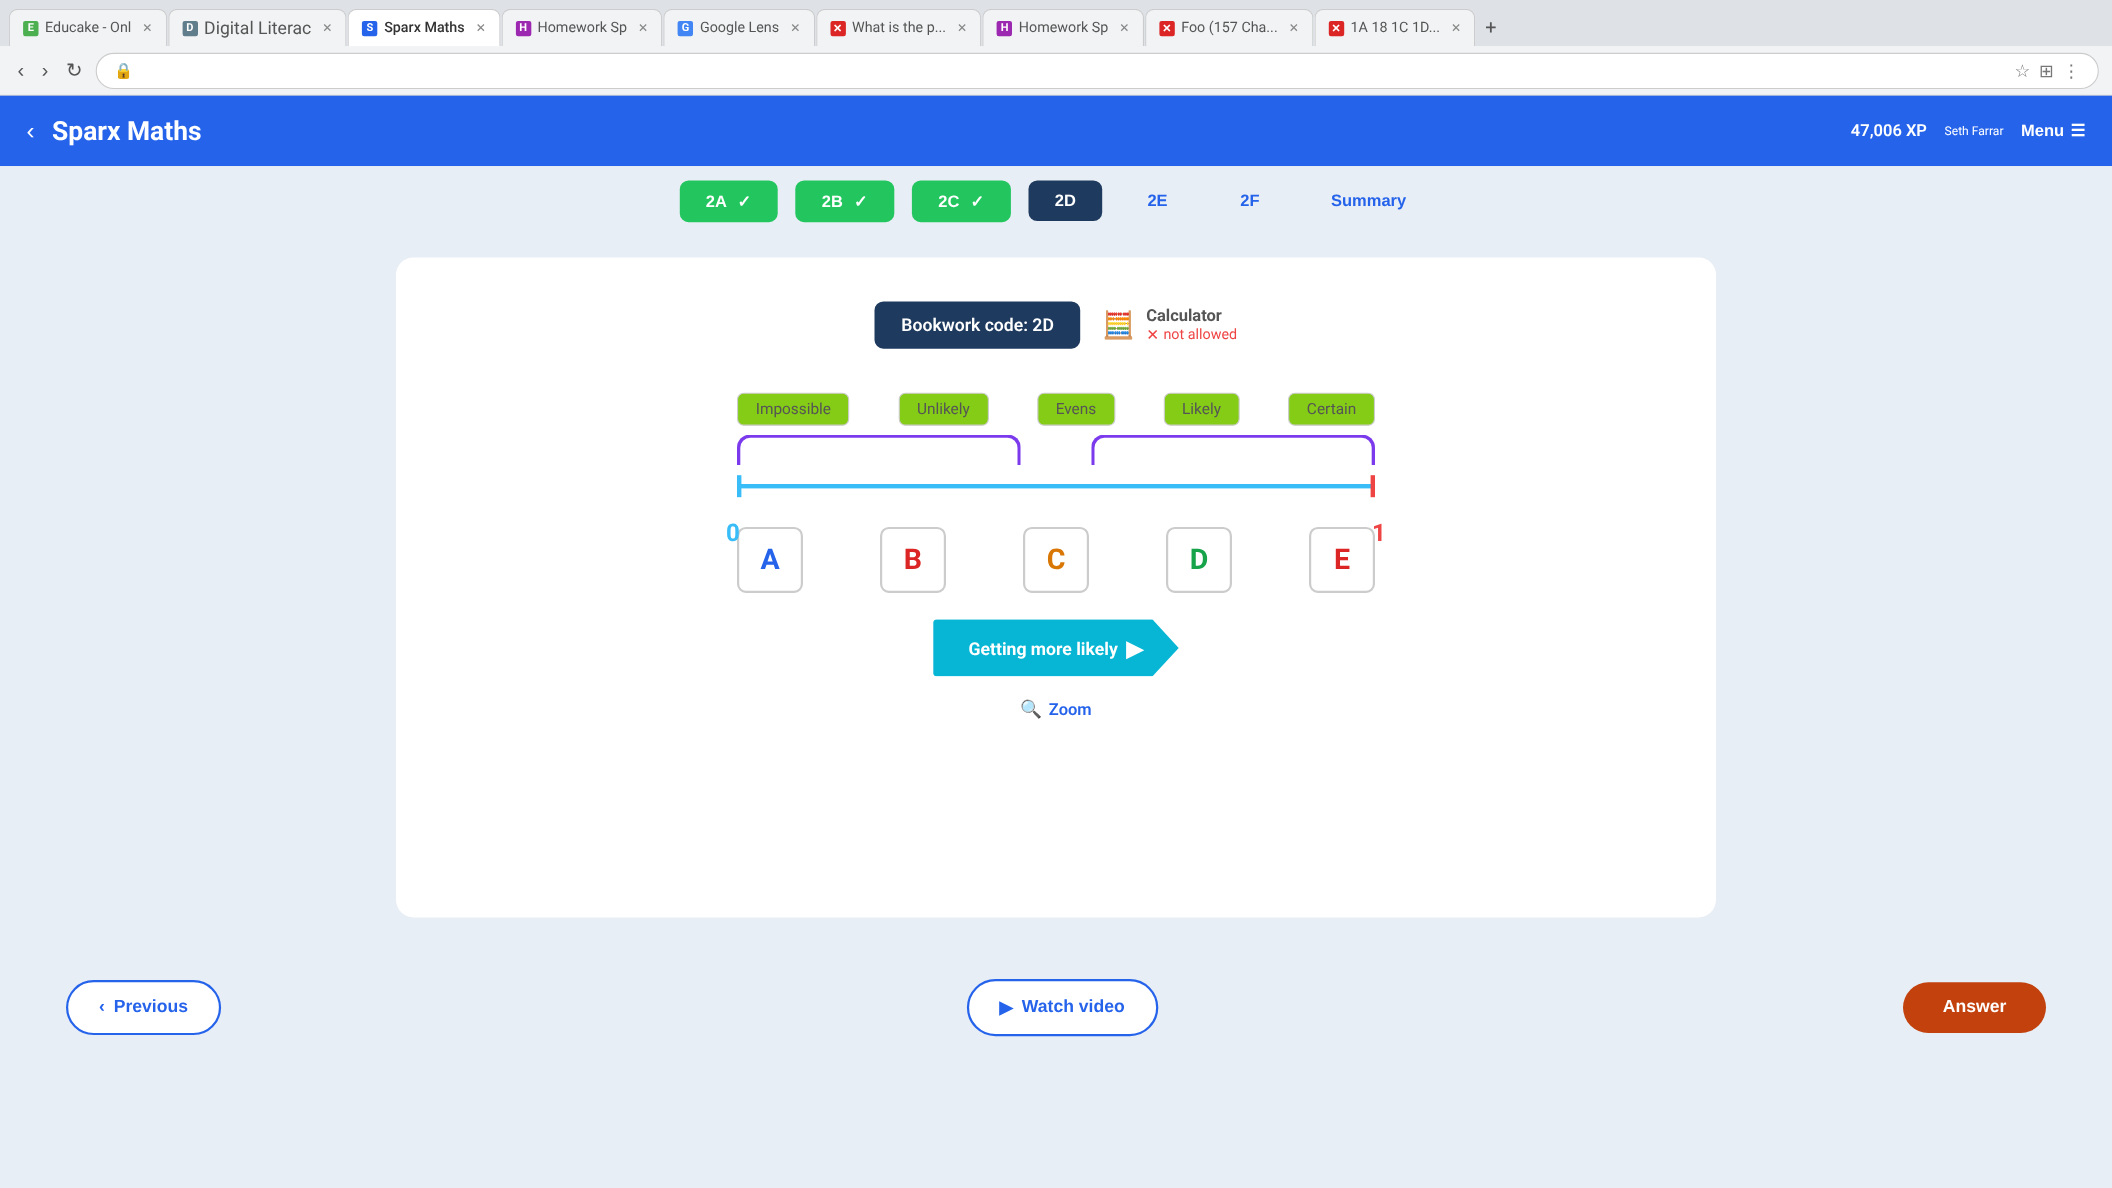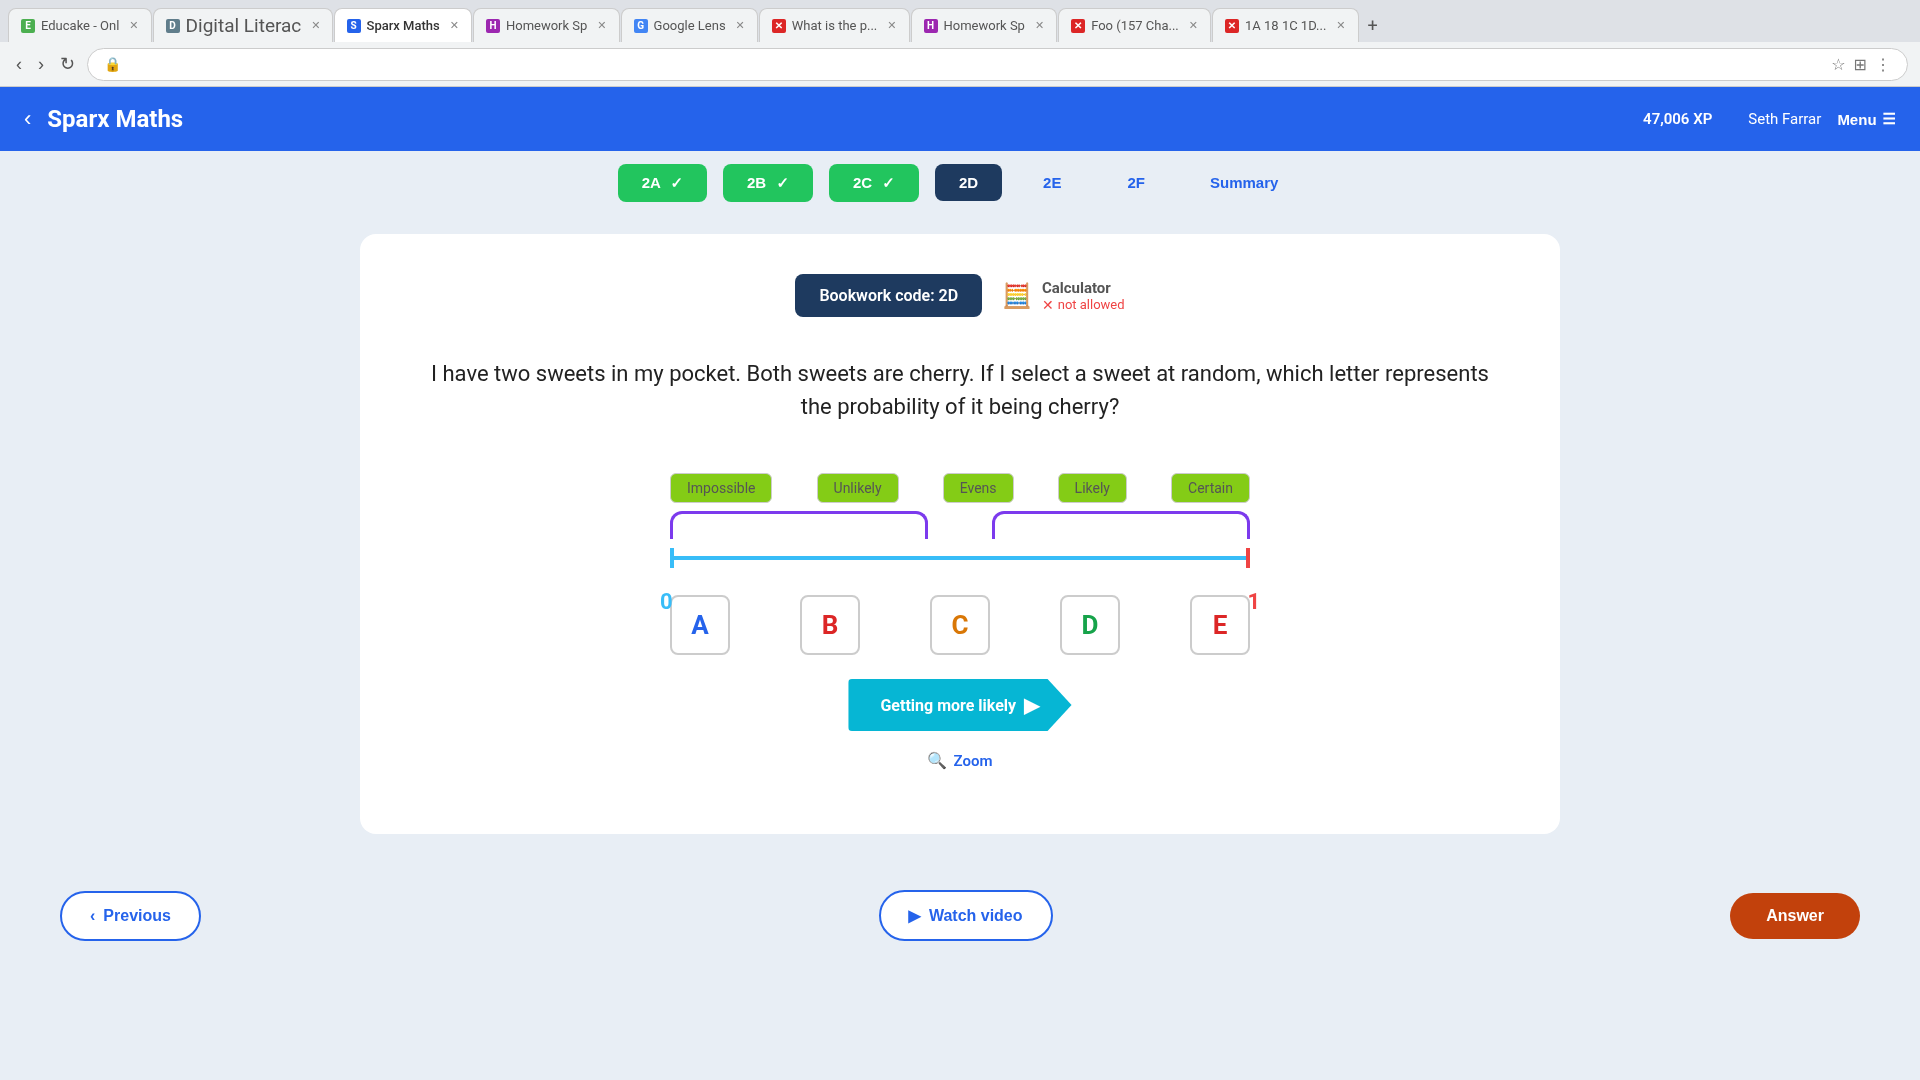--- a/index.html
+++ b/index.html
@@ -18,21 +18,21 @@
     .address-bar { flex: 1; background: #fff; border: 1px solid #ccc; border-radius: 20px; padding: 6px 16px; font-size: 14px; color: #333; display: flex; align-items: center; gap: 8px; }
     .address-text { color: #333; font-size: 14px; }
     .address-icons { display: flex; gap: 8px; color: #777; font-size: 16px; margin-left: auto; }
 
     
     .app-header { background: #2563eb; color: white; display: flex; align-items: center; padding: 0 24px; height: 64px; }
     .back-btn { background: none; border: none; color: white; font-size: 22px; cursor: pointer; margin-right: 16px; }
     .app-logo { font-size: 24px; font-weight: 700; color: white; flex: 1; }
     .header-right { display: flex; align-items: center; gap: 16px; }
     .xp-badge { color: white; font-size: 15px; font-weight: 600; }
-    .user-name { color: white; font-size: 15px; margin-left: 20px; }
+    .user-name { color: white; font-size: 11px; }
     .menu-btn { background: none; border: none; color: white; font-size: 15px; font-weight: 600; cursor: pointer; display: flex; align-items: center; gap: 6px; }
 
     
     .task-tabs { display: flex; justify-content: center; align-items: center; padding: 12px 0; background: #e8eef5; gap: 16px; }
     .task-tab { padding: 10px 24px; border-radius: 8px; font-size: 15px; font-weight: 600; cursor: pointer; border: none; }
     .task-tab.done { background: #22c55e; color: white; }
     .task-tab.active { background: #1e3a5f; color: white; }
     .task-tab.upcoming { background: transparent; color: #2563eb; border: 1px solid transparent; }
     .task-tab.summary { background: transparent; color: #2563eb; font-weight: 600; }
     .check-icon { margin-left: 6px; }
@@ -87,21 +87,21 @@
 
 <div class="browser-chrome">
   <div class="tab-bar">
     <div class="tab">
       <span class="tab-favicon" style="background:#4CAF50;color:white;font-size:10px;display:flex;align-items:center;justify-content:center;font-weight:bold;">E</span>
       <span style="font-size:13px;">Educake - Onl</span>
       <span class="tab-close">✕</span>
     </div>
     <div class="tab">
       <span class="tab-favicon" style="background:#607D8B;color:white;font-size:10px;display:flex;align-items:center;justify-content:center;font-weight:bold;">D</span>
-      <span style="font-size:19px;">Digital Literac</span>
+      <span style="font-size:16px;">Digital Literac</span>
       <span class="tab-close">✕</span>
     </div>
     <div class="tab active">
       <span class="tab-favicon" style="background:#2563eb;color:white;font-size:10px;display:flex;align-items:center;justify-content:center;font-weight:bold;">S</span>
       <span style="font-size:13px;">Sparx Maths</span>
       <span class="tab-close">✕</span>
     </div>
     <div class="tab">
       <span class="tab-favicon" style="background:#9c27b0;color:white;font-size:10px;display:flex;align-items:center;justify-content:center;font-weight:bold;">H</span>
       <span style="font-size:13px;">Homework Sp</span>
@@ -199,21 +199,20 @@
         <div>
           <div style="font-size:15px;color:#555;font-weight:700;">Calculator</div>
           <div style="display:flex;align-items:center;gap:4px;">
             <span style="color:#ef4444;font-size:14px;">✕</span>
             <span class="no-calc">not allowed</span>
           </div>
         </div>
       </div>
     </div>
 
-    <div class="question-text">I have two sweets in my pocket. Both sweets are cherry. If I select a sweet at random, which letter represents the probability of it being cherry?</div>
 
     <div class="prob-diagram">
 
       <div class="labels-row">
         <div class="prob-label">
           <span>Impossible</span>
         </div>
         <div class="prob-label">
           <span>Unlikely</span>
         </div>

